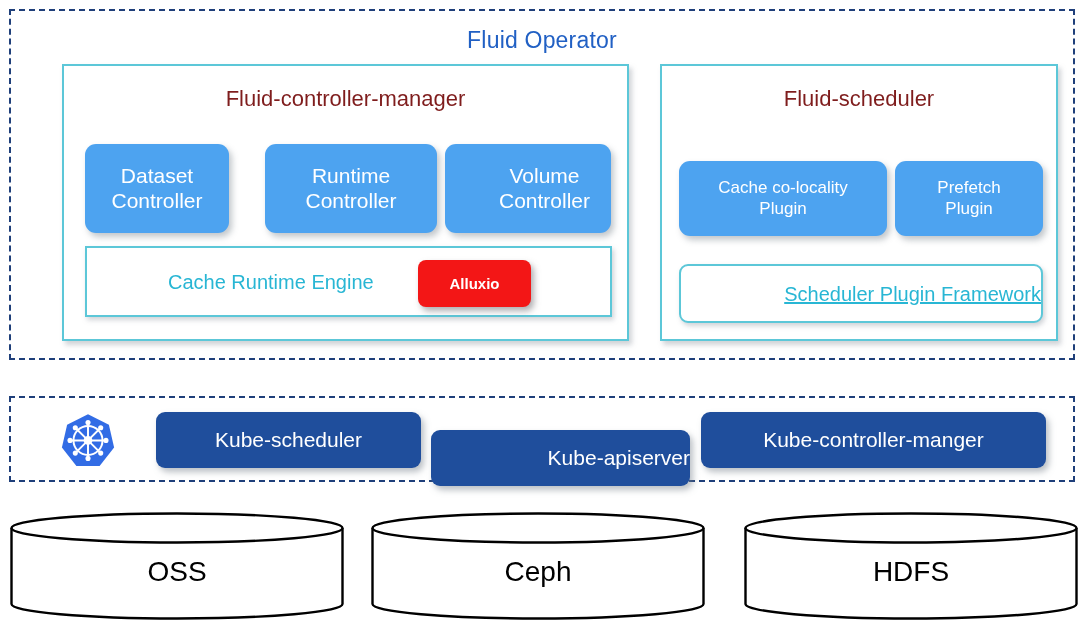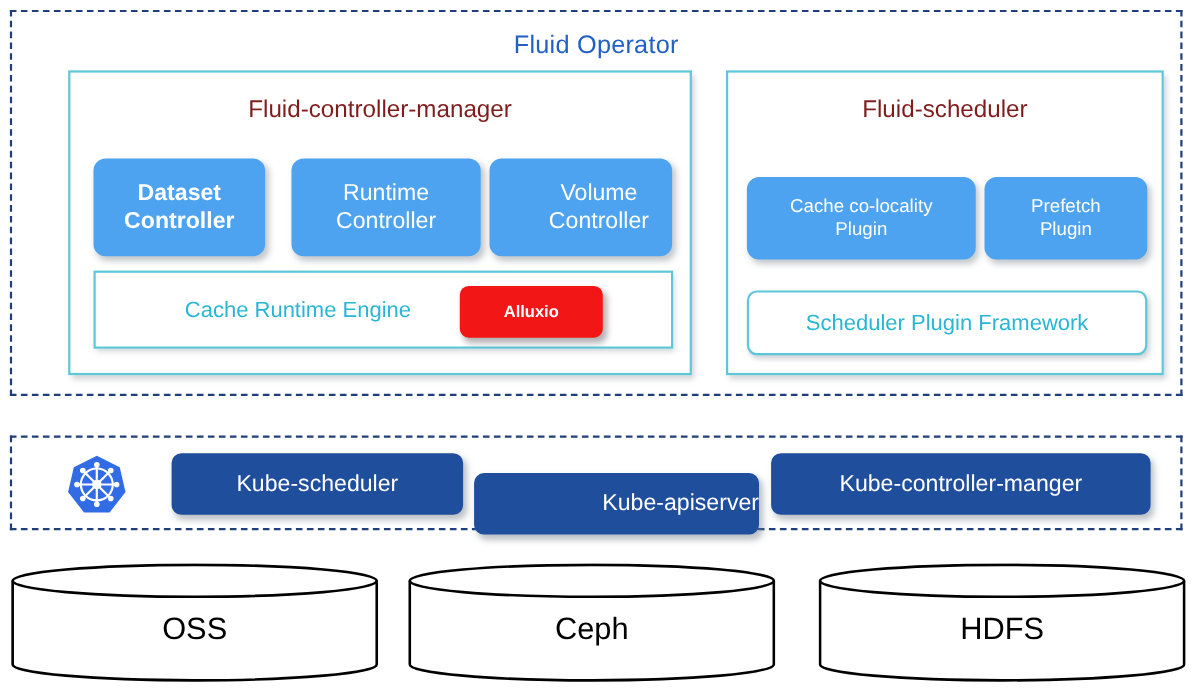--- a/index.html
+++ b/index.html
@@ -77,21 +77,21 @@
     display: flex;
     align-items: center;
     justify-content: center;
     text-align: center;
     line-height: 1.18;
     box-shadow: 3px 4px 6px rgba(120,130,140,0.45);
   }
   .chip-lg { font-size: 21px; }
   .chip-sm { font-size: 17px; }
 
-  #chip-dataset-controller  { left: 21px;  top: 78px; width: 156px; height: 89px; font-weight: bold; }
+  #chip-dataset-controller  { left: 21px;  top: 78px; width: 144px; height: 89px; }
   #chip-runtime-controller  { left: 201px; top: 78px; width: 172px; height: 89px; }
   #chip-volume-controller   { left: 381px; top: 78px; width: 166px; height: 89px; padding-left: 33px; }
 
   #chip-cache-colocality-plugin { left: 17px;  top: 95px; width: 208px; height: 75px; }
   #chip-prefetch-plugin         { left: 233px; top: 95px; width: 148px; height: 75px; }
 
   
   .strip {
     position: absolute;
     box-sizing: border-box;
@@ -113,21 +113,21 @@
     height: 71px;
   }
   #label-cache-runtime-engine {
     left: 81px;
     top: 23px;
   }
   #chip-alluxio {
     position: absolute;
     left: 331px;
     top: 12px;
-    width: 130px;
+    width: 113px;
     height: 47px;
     box-sizing: border-box;
     background: #f31616;
     border-radius: 8px;
     color: #ffffff;
     font-size: 15px;
     font-weight: bold;
     display: flex;
     align-items: center;
     justify-content: center;
@@ -138,21 +138,22 @@
     left: 17px;
     top: 198px;
     width: 364px;
     height: 59px;
     border-radius: 9px;
   }
   #label-scheduler-plugin-framework {
     left: 0;
     top: 17px;
     width: 100%;
-    text-align: center;
+    text-align: right;
+    text-decoration: underline;
   }
 
   
   #k8s-layer {
     position: absolute;
     left: 9px;
     top: 396px;
     width: 1066px;
     height: 86px;
     box-sizing: border-box;

